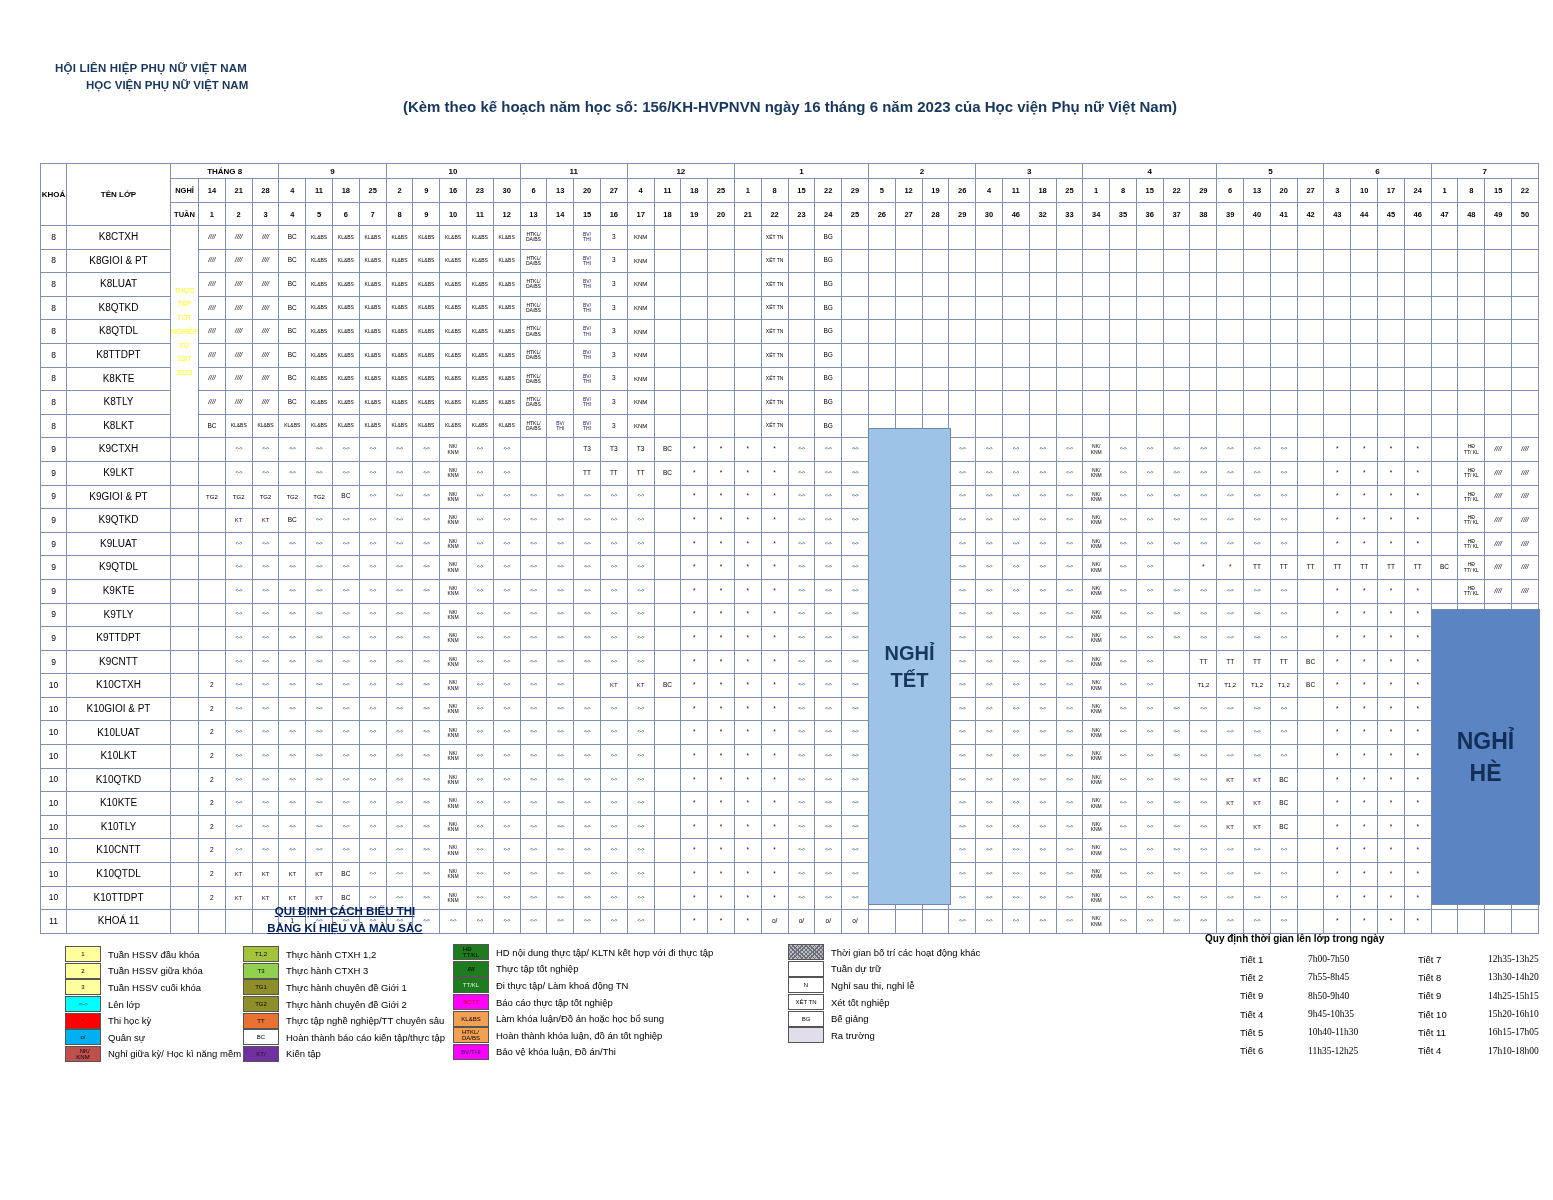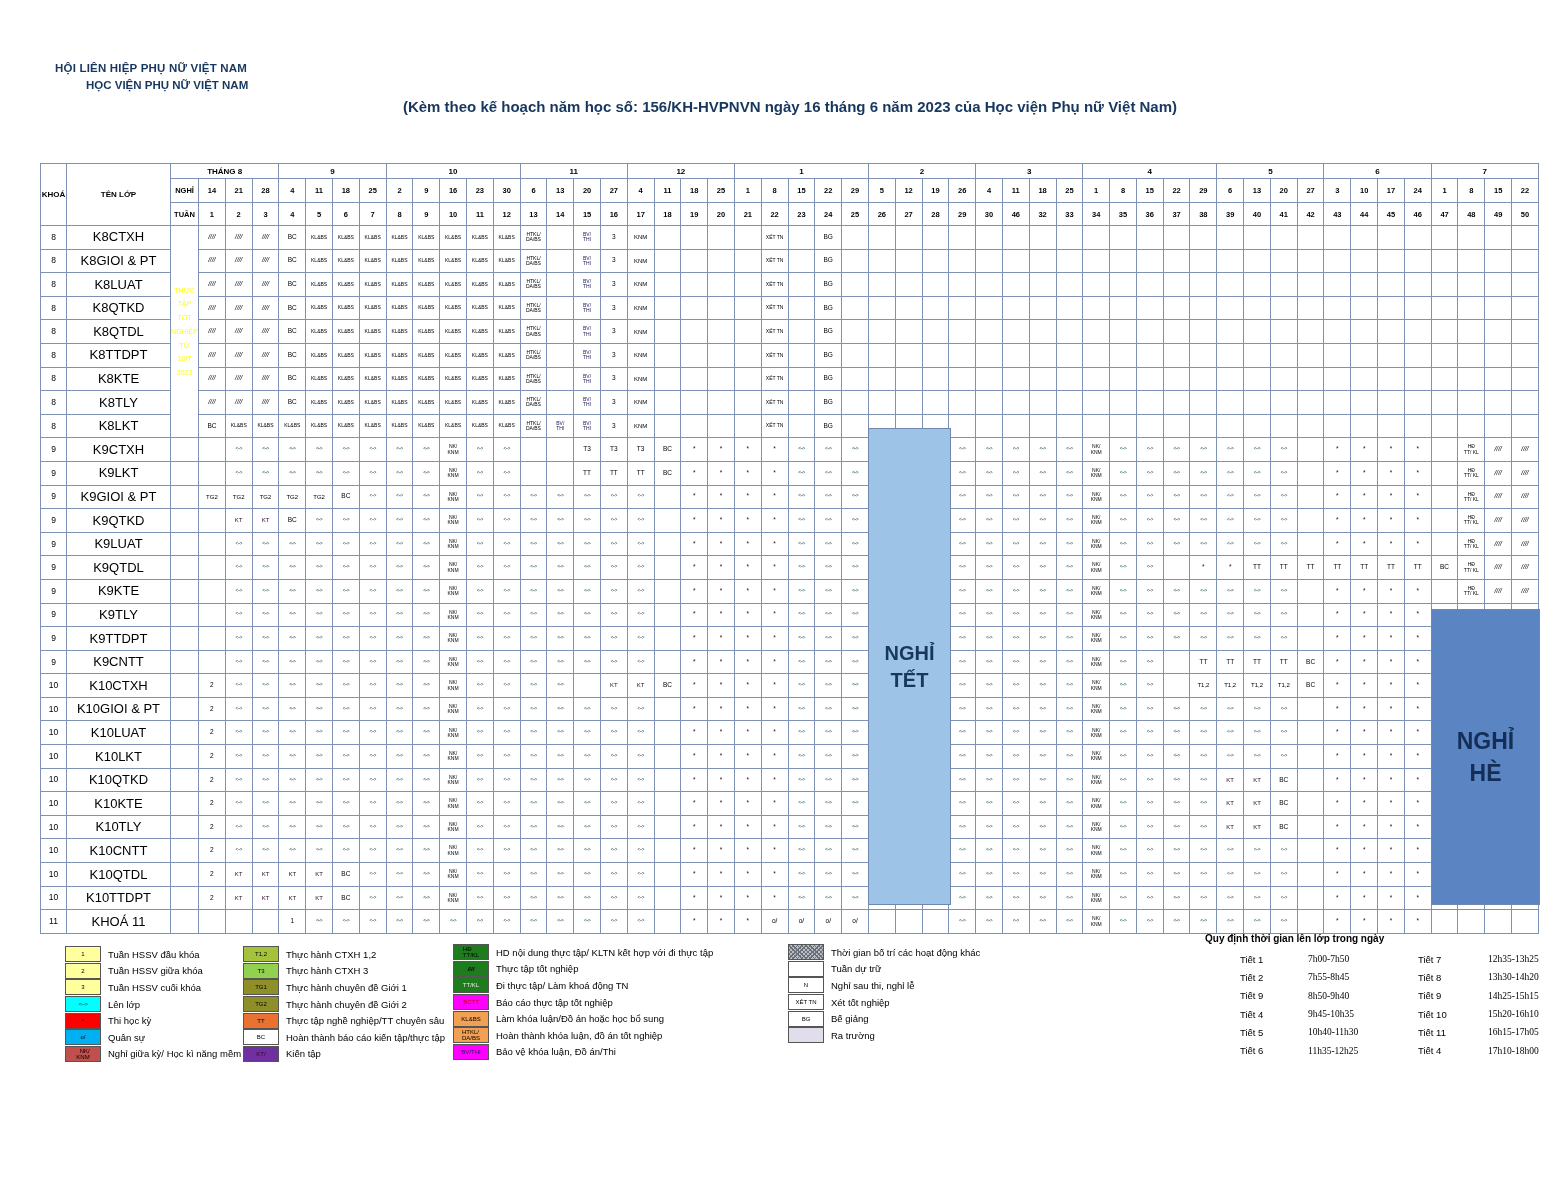--- a/index.html
+++ b/index.html
@@ -16,21 +16,21 @@
   table.sched td,table.sched th{border:1px solid #7e90b4;padding:0;overflow:hidden;
       text-align:center;vertical-align:middle;font-weight:normal;background:#fff;}
   tr.mrow th{height:14px;font-size:8px;font-weight:bold;}
   tr.drow th{height:23px;font-size:7.5px;font-weight:bold;}
   tr.wrow th{height:22px;font-size:7.5px;font-weight:bold;}
   th.khoa-h{font-size:6.5px;font-weight:bold;}
   th.name-h{font-size:10px;font-weight:bold;}
   th.axis-lab{font-size:5.5px;font-weight:bold;}
   tbody td{height:22.6px;font-size:6.5px;line-height:1.05;white-space:pre-line;}
   td.khoa{font-size:8.5px;}
-  td.name{font-size:13px;font-weight:bold;}
+  td.name{font-size:10px;font-weight:bold;}
   td.green-label{background:#1E7C1E;color:#FFFF00;font-weight:bold;font-size:7px;line-height:1.1;vertical-align:middle;}
   td.green-label div{margin:6px 0;}
   
   .c-tn{background:#1E7C1E;font-style:italic;font-weight:bold;font-size:6.5px;}
   .c-hd{background:#1E7C1E;font-size:5px;}
   .c-w{background:#fff;}
   .c-bc{background:#fff;font-size:6.5px;}
   .c-kl{background:#F2A054;font-size:5px;}
   .c-ht{background:#F2A054;font-size:5px;}
   .c-bv{background:#FF00FF;color:#20205E;font-size:5px;}
@@ -1976,20 +1976,22 @@
           <td class="c-he"></td>
         </tr>
       </tbody>
     </table>
 
   <div class="overlay ov-tet">NGHỈ
 TẾT</div>
   <div class="overlay ov-he">NGHỈ
 HÈ</div>
 
+  <div class="legend-title">QUI ĐỊNH CÁCH BIỂU THỊ
+BẰNG KÍ HIỆU VÀ MÀU SẮC</div>
   <div class="lcol" id="lcol1" style="left:65px;top:946px;text-align:right;">
       <div class="lrow">
         <span class="sw c-y1">1</span>
         <span class="ltxt">Tuần HSSV đầu khóa</span>
       </div>
       <div class="lrow">
         <span class="sw c-y2">2</span>
         <span class="ltxt">Tuần HSSV giữa khóa</span>
       </div>
       <div class="lrow">

